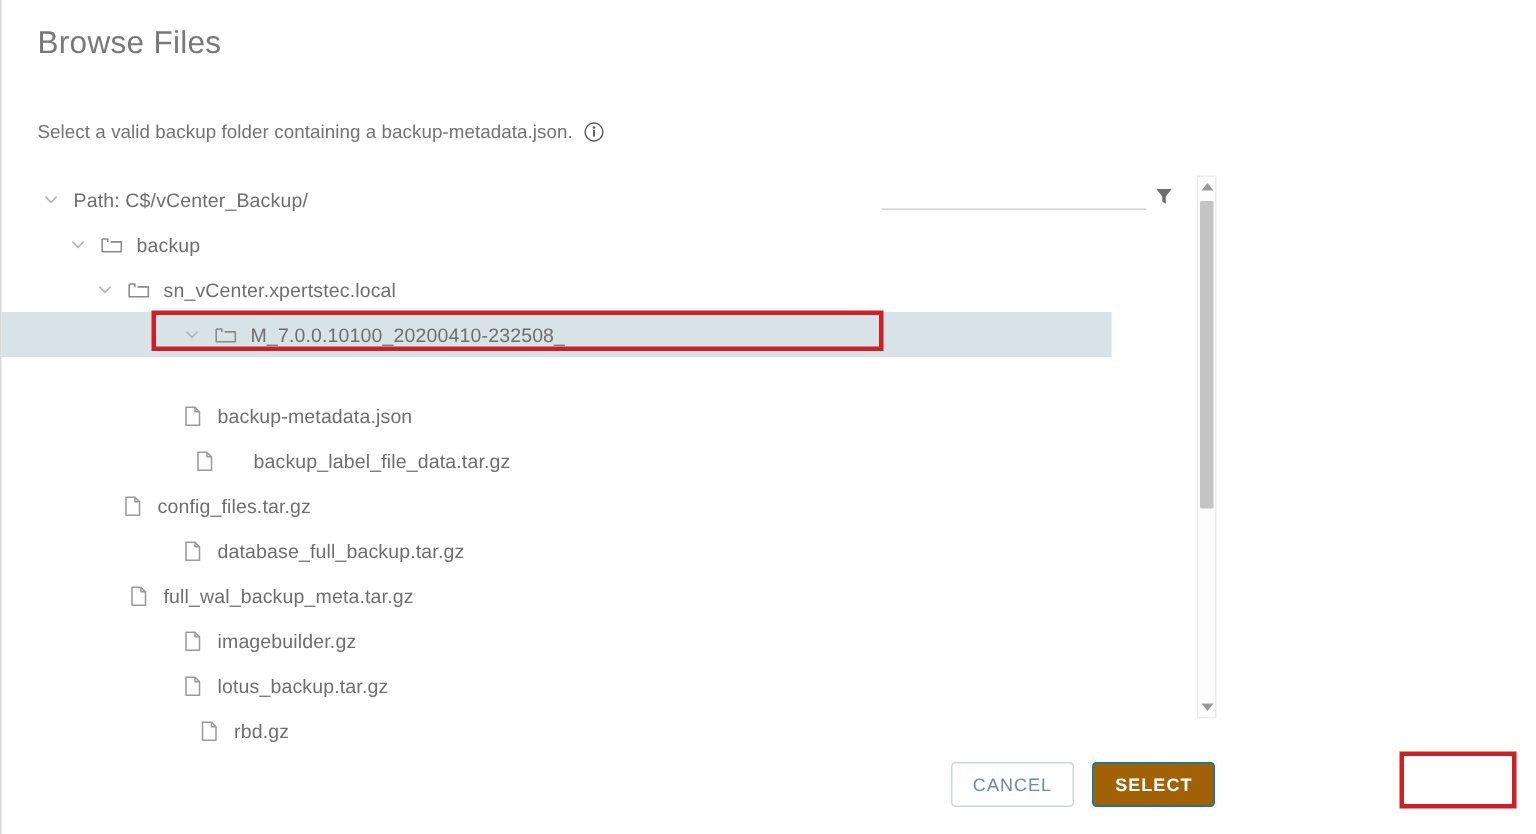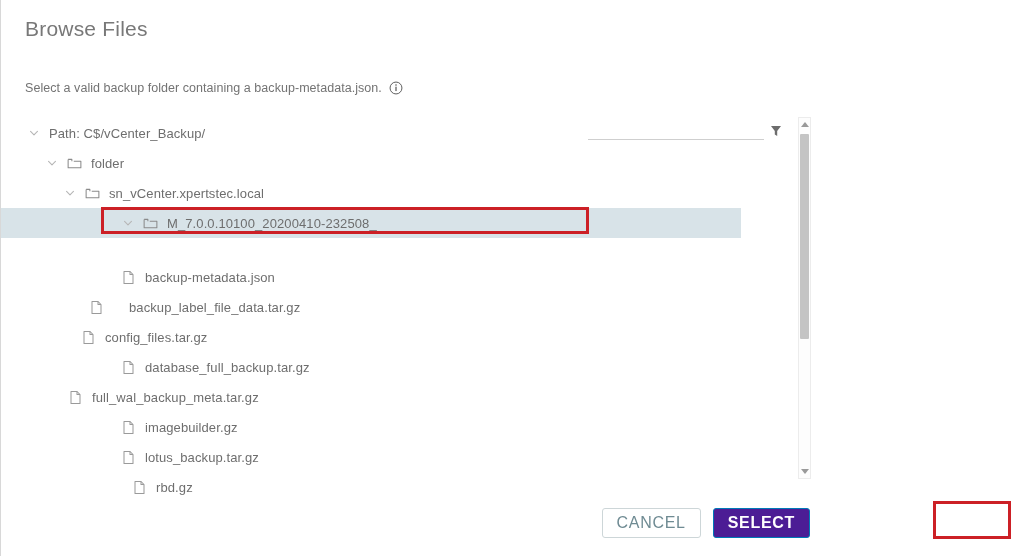--- a/index.html
+++ b/index.html
@@ -178,38 +178,38 @@
   .footer {
     position: absolute;
     right: 16px;
     bottom: 18px;
     display: flex;
     align-items: center;
     gap: 12px;
   }
   .btn {
     font-family: "Liberation Sans", sans-serif;
-    font-size: 16px;
+    font-size: 12px;
     letter-spacing: 0.7px;
     height: 30px;
     min-width: 68px;
     padding: 0 14px;
     border-radius: 3px;
     cursor: pointer;
     display: inline-flex;
     align-items: center;
     justify-content: center;
   }
   .btn-cancel {
     background: #ffffff;
     border: 1px solid #cdd6d8;
     color: #6f8b93;
   }
   .btn-select {
-    background: #4c1d95;
+    background: #a16207;
     border: 1px solid #0079b8;
     color: #ffffff;
     font-weight: 600;
   }
 </style>
 </head>
 <body>
 
 <div class="dialog">
 
@@ -259,21 +259,21 @@
           <svg viewBox="0 0 14 14" width="12" height="12">
             <path d="M3 5.2 L7 9.2 L11 5.2" fill="none" stroke="#b6b6b6" stroke-width="1.3" stroke-linecap="round" stroke-linejoin="round"></path>
           </svg>
         </span>
         <span class="folder-icon">
           <svg viewBox="0 0 16 16" width="15" height="15">
             <path d="M1.2 3.6 L1.2 12.6 L14.8 12.6 L14.8 5.6 L7.2 5.6" fill="none" stroke="#8a8a8a" stroke-width="1.1" stroke-linejoin="round"></path>
             <path d="M1.2 3.6 L5.2 3.6 L5.2 5.6" fill="none" stroke="#8a8a8a" stroke-width="1.1" stroke-linejoin="round"></path>
           </svg>
         </span>
-        <span class="row-label">folder</span>
+        <span class="row-label">backup</span>
       </div>
       <div class="tree-row" style="padding-left: 62px;">
         <span class="chev">
           <svg viewBox="0 0 14 14" width="12" height="12">
             <path d="M3 5.2 L7 9.2 L11 5.2" fill="none" stroke="#b6b6b6" stroke-width="1.3" stroke-linecap="round" stroke-linejoin="round"></path>
           </svg>
         </span>
         <span class="folder-icon">
           <svg viewBox="0 0 16 16" width="15" height="15">
             <path d="M1.2 3.6 L1.2 12.6 L14.8 12.6 L14.8 5.6 L7.2 5.6" fill="none" stroke="#8a8a8a" stroke-width="1.1" stroke-linejoin="round"></path>
@@ -303,21 +303,21 @@
           </svg>
         </span>
         <span class="file-icon">
           <svg viewBox="0 0 16 16" width="15" height="15">
             <path d="M3.2 1.6 L9.6 1.6 L12.8 4.8 L12.8 14.4 L3.2 14.4 Z" fill="none" stroke="#9a9a9a" stroke-width="1.1" stroke-linejoin="round"></path>
             <path d="M9.6 1.6 L9.6 4.8 L12.8 4.8" fill="none" stroke="#9a9a9a" stroke-width="1.1" stroke-linejoin="round"></path>
           </svg>
         </span>
         <span class="row-label">backup-metadata.json</span>
       </div>
-      <div class="tree-row" style="padding-left: 50px; gap: 16px;">
+      <div class="tree-row" style="padding-left: 90px; gap: 16px;">
         <span class="chev placeholder">
           <svg viewBox="0 0 14 14" width="12" height="12">
             <path d="M3 5.2 L7 9.2 L11 5.2" fill="none" stroke="#b6b6b6" stroke-width="1.3" stroke-linecap="round" stroke-linejoin="round"></path>
           </svg>
         </span>
         <span class="file-icon">
           <svg viewBox="0 0 16 16" width="15" height="15">
             <path d="M3.2 1.6 L9.6 1.6 L12.8 4.8 L12.8 14.4 L3.2 14.4 Z" fill="none" stroke="#9a9a9a" stroke-width="1.1" stroke-linejoin="round"></path>
             <path d="M9.6 1.6 L9.6 4.8 L12.8 4.8" fill="none" stroke="#9a9a9a" stroke-width="1.1" stroke-linejoin="round"></path>
           </svg>
@@ -345,21 +345,21 @@
           </svg>
         </span>
         <span class="file-icon">
           <svg viewBox="0 0 16 16" width="15" height="15">
             <path d="M3.2 1.6 L9.6 1.6 L12.8 4.8 L12.8 14.4 L3.2 14.4 Z" fill="none" stroke="#9a9a9a" stroke-width="1.1" stroke-linejoin="round"></path>
             <path d="M9.6 1.6 L9.6 4.8 L12.8 4.8" fill="none" stroke="#9a9a9a" stroke-width="1.1" stroke-linejoin="round"></path>
           </svg>
         </span>
         <span class="row-label">database_full_backup.tar.gz</span>
       </div>
-      <div class="tree-row" style="padding-left: 45px;">
+      <div class="tree-row" style="padding-left: 62px;">
         <span class="chev placeholder">
           <svg viewBox="0 0 14 14" width="12" height="12">
             <path d="M3 5.2 L7 9.2 L11 5.2" fill="none" stroke="#b6b6b6" stroke-width="1.3" stroke-linecap="round" stroke-linejoin="round"></path>
           </svg>
         </span>
         <span class="file-icon">
           <svg viewBox="0 0 16 16" width="15" height="15">
             <path d="M3.2 1.6 L9.6 1.6 L12.8 4.8 L12.8 14.4 L3.2 14.4 Z" fill="none" stroke="#9a9a9a" stroke-width="1.1" stroke-linejoin="round"></path>
             <path d="M9.6 1.6 L9.6 4.8 L12.8 4.8" fill="none" stroke="#9a9a9a" stroke-width="1.1" stroke-linejoin="round"></path>
           </svg>

